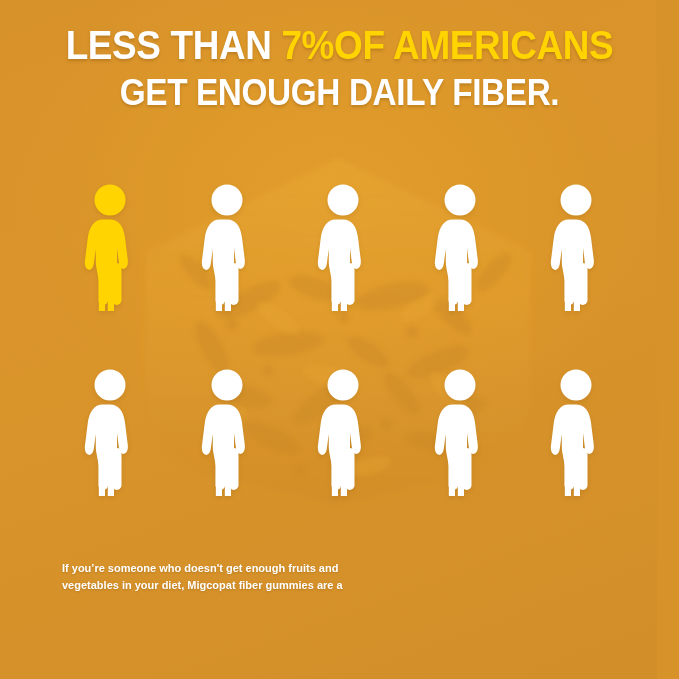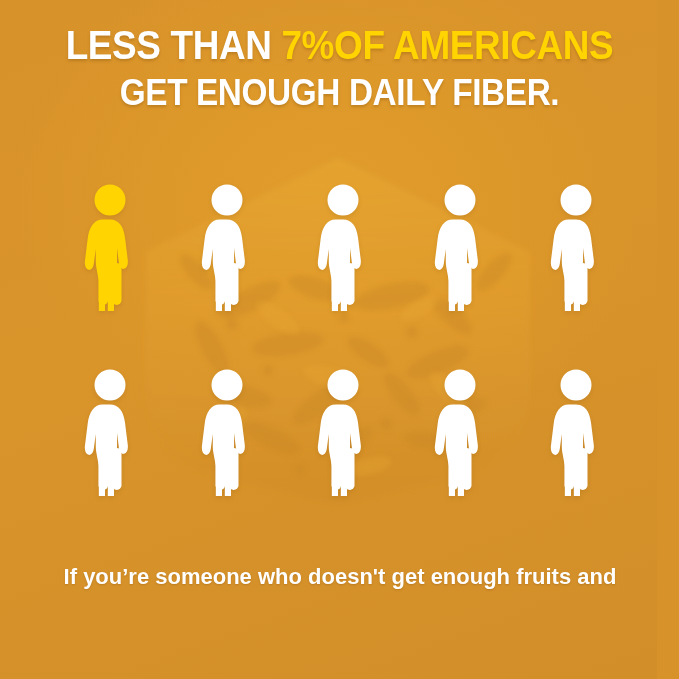--- a/index.html
+++ b/index.html
@@ -84,23 +84,22 @@
     display: block;
     filter: drop-shadow(0 2px 2px rgba(130,80,12,0.18));
   }
 
   
   .bodycopy {
     position: absolute;
     left: 62px;
     top: 560px;
     width: 556px;
-    text-align: center;
     color: #ffffff;
-    font-size: 22px;
+    font-size: 11px;
     font-weight: 700;
     line-height: 1.52;
     text-shadow: 0 1px 2px rgba(120,72,10,0.28);
     user-select: none;
   }
 </style>
 </head>
 <body>
 
 <div id="poster">
@@ -259,15 +258,16 @@
           <rect x="22.5" y="82" width="9.6" height="42" rx="4.8" fill="#ffffff"></rect>
           <rect x="35.9" y="82" width="9.6" height="42" rx="4.8" fill="#ffffff"></rect>
         </g>
       </svg>
     </div>
 
   </div>
 
   <div class="bodycopy">
     <div>If you’re someone who doesn't get enough fruits and</div>
+    <div>vegetables in your diet, Migcopat fiber gummies are a</div>
   </div>
 
 </div>
 
 </body></html>

